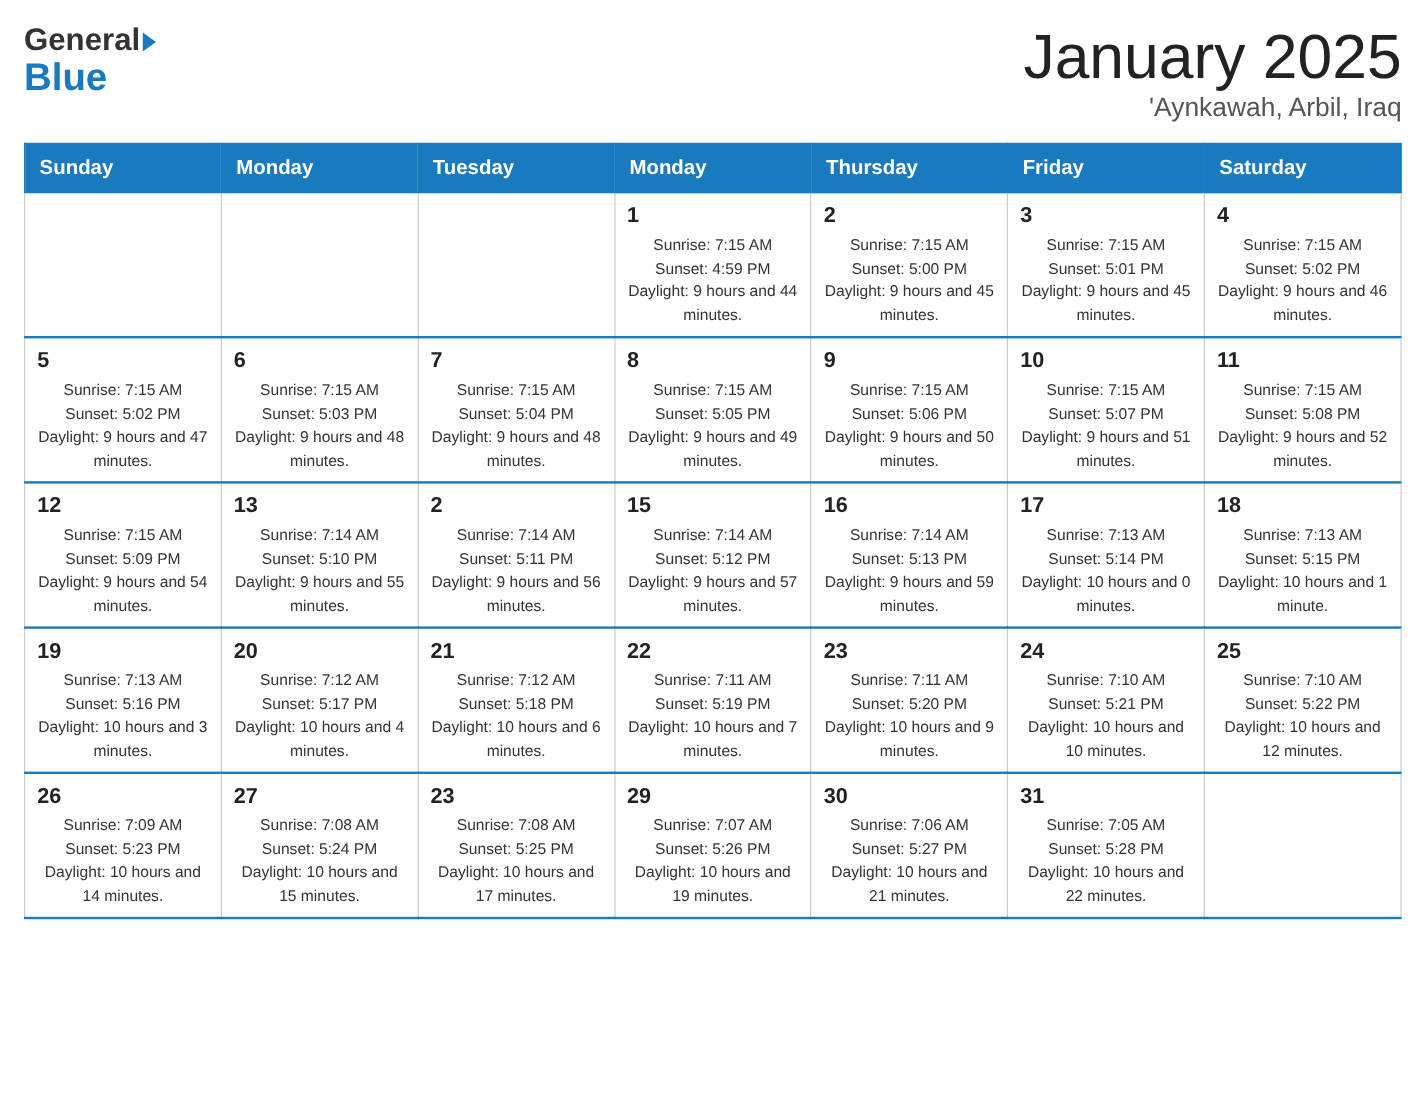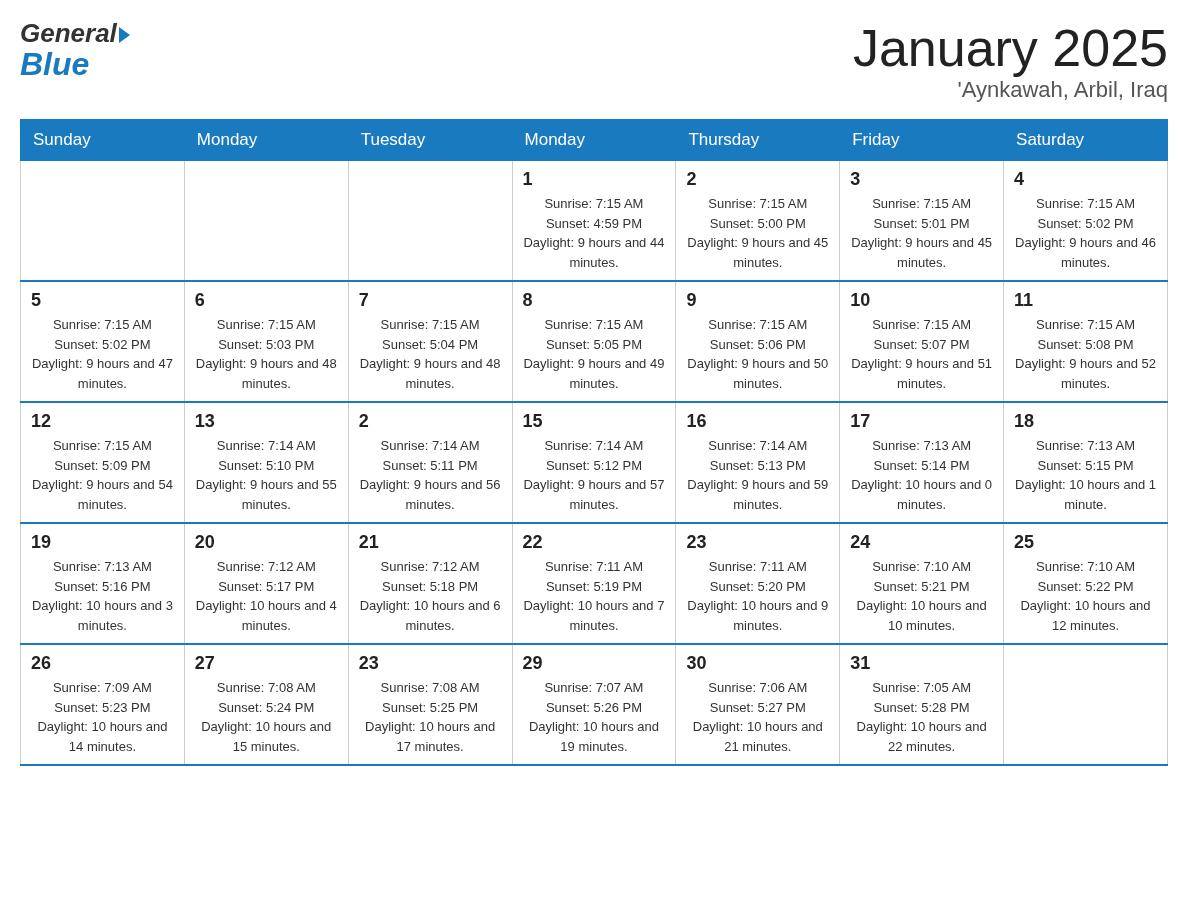--- a/index.html
+++ b/index.html
@@ -13,21 +13,20 @@
     .header {
       display: flex;
       justify-content: space-between;
       align-items: flex-start;
       margin-bottom: 16px;
     }
     .logo {
       display: flex;
       flex-direction: column;
       align-items: flex-start;
-      font-style: italic;
     }
     .logo-top {
       font-size: 26px;
       font-weight: bold;
       color: #333;
       line-height: 1;
     }
     .logo-top span.general { color: #333; }
     .logo-bottom {
       font-size: 32px;
@@ -53,21 +52,21 @@
     .calendar {
       width: 100%;
       border-collapse: collapse;
     }
     .calendar thead tr th {
       background-color: #1a7abf;
       color: #fff;
       padding: 10px 12px;
       text-align: left;
       font-size: 17px;
-      font-weight: normal;
+      font-weight: bold;
       border: 1px solid #1a7abf;
     }
     .calendar tbody tr td {
       border: 1px solid #ccc;
       vertical-align: top;
       padding: 8px 10px;
       width: 14.28%;
       min-height: 100px;
     }
     .calendar tbody tr {

